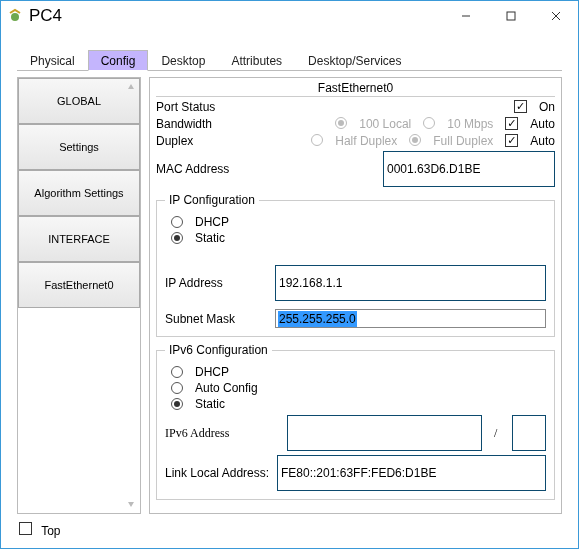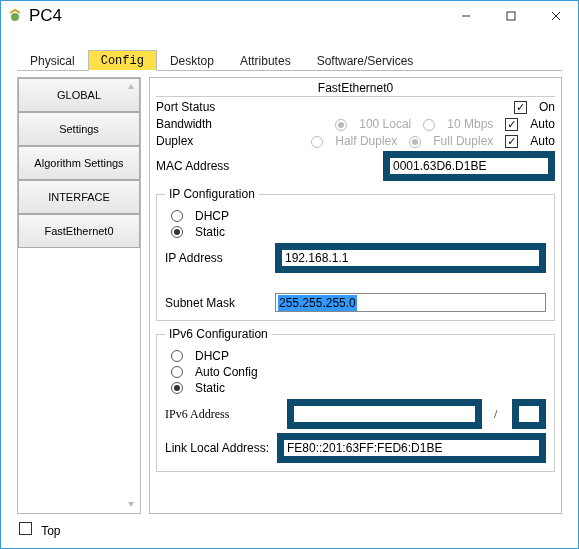--- a/index.html
+++ b/index.html
@@ -53,23 +53,22 @@
     padding: 3px 12px 0 12px;
     border:1px solid transparent;
     border-bottom:none;
     position:relative;
     top:1px;
     color:#000;
     font-size:12px;
   }
   .tab.active {
     border-color:#bbb;
-    background:#fde047;
+    background:#c4b5fd;
     border-bottom:1px solid #fff;
-    font-family:Liberation Mono, monospace;
   }
   .tab:not(.active) { color:#222; }
   .workspace {
     flex:1;
     display:flex;
     gap:8px;
     padding-top:6px;
   }
   .sidebar {
     width:124px;
@@ -77,21 +76,21 @@
     background:#fff;
     display:flex;
     flex-direction:column;
     position:relative;
   }
   .side-item {
     border:1px solid #aaa;
     background:linear-gradient(#f7f7f7,#e6e6e6);
     text-align:center;
     font-size:11px;
-    padding:10px 2px;
+    padding:16px 2px;
     margin:0;
   }
   .side-item.header { font-weight:normal; }
   .side-scroll {
     position:absolute;
     right:2px; top:2px; bottom:2px;
     width:14px;
     display:flex; flex-direction:column; justify-content:space-between;
   }
   .scroll-btn {
@@ -112,21 +111,21 @@
     padding:1px 0;
     font-size:12px;
   }
   .form-row {
     display:flex;
     align-items:center;
     margin:3px 0;
     gap:6px;
   }
   .form-row .lbl { flex:0 0 120px; }
-  .right { margin-left:auto; display:flex; align-items:flex-end; gap:12px; }
+  .right { margin-left:auto; display:flex; align-items:flex-start; gap:12px; }
   .chk {
     width:13px; height:13px;
     border:1px solid #333;
     display:inline-flex; align-items:center; justify-content:center;
     font-size:11px;
     background:#fff;
   }
   .chk.checked::after { content:"✓"; color:#000; line-height:1; }
   .radio {
     width:12px; height:12px;
@@ -141,44 +140,44 @@
   .radio.selected::after {
     content:"";
     position:absolute;
     top:2px; left:2px; width:6px; height:6px;
     background:#333; border-radius:50%;
   }
   .radio.disabled.selected::after { background:#bbb; }
   .dimtext { color:#aaa; }
   input.text {
     font: inherit;
-    height:30px;
+    height:36px;
     padding:1px 3px;
-    border:7px solid #0c4a6e;
+    border:1px solid #0c4a6e;
     background:#fff;
   }
   .sel-highlight {
     background:#3399ff;
     color:#000000;
     padding:1px 1px;
     display:inline-block;
     font-size:12px;
   }
   fieldset {
     border:1px solid #ccc;
     margin:6px 0;
     padding:6px 8px 8px 8px;
   }
   legend { padding:0 4px; font-size:12px; }
   .ip-sub-grid {
     display:grid;
     grid-template-columns: 110px 1fr;
-    row-gap:20px;
+    row-gap:8px;
     align-items:center;
-    margin-top:4px;
+    margin-top:20px;
   }
   .subnet-box {
     border:1px solid #888;
     height:19px;
     padding:0 2px;
     display:flex; align-items:center;
     background:#fff;
   }
   .ipv6-row {
     display:grid;
@@ -225,21 +224,21 @@
     </div>
   </div>
 
   <div class="content">
 
     <div class="tabs">
       <div class="tab">Physical</div>
       <div class="tab active">Config</div>
       <div class="tab">Desktop</div>
       <div class="tab">Attributes</div>
-      <div class="tab">Software/Services</div>
+      <div class="tab">Desktop/Services</div>
     </div>
 
     <div class="workspace">
 
       <div class="sidebar">
         <div class="side-item header">GLOBAL</div>
         <div class="side-item">Settings</div>
         <div class="side-item">Algorithm Settings</div>
         <div class="side-item header">INTERFACE</div>
         <div class="side-item">FastEthernet0</div>

